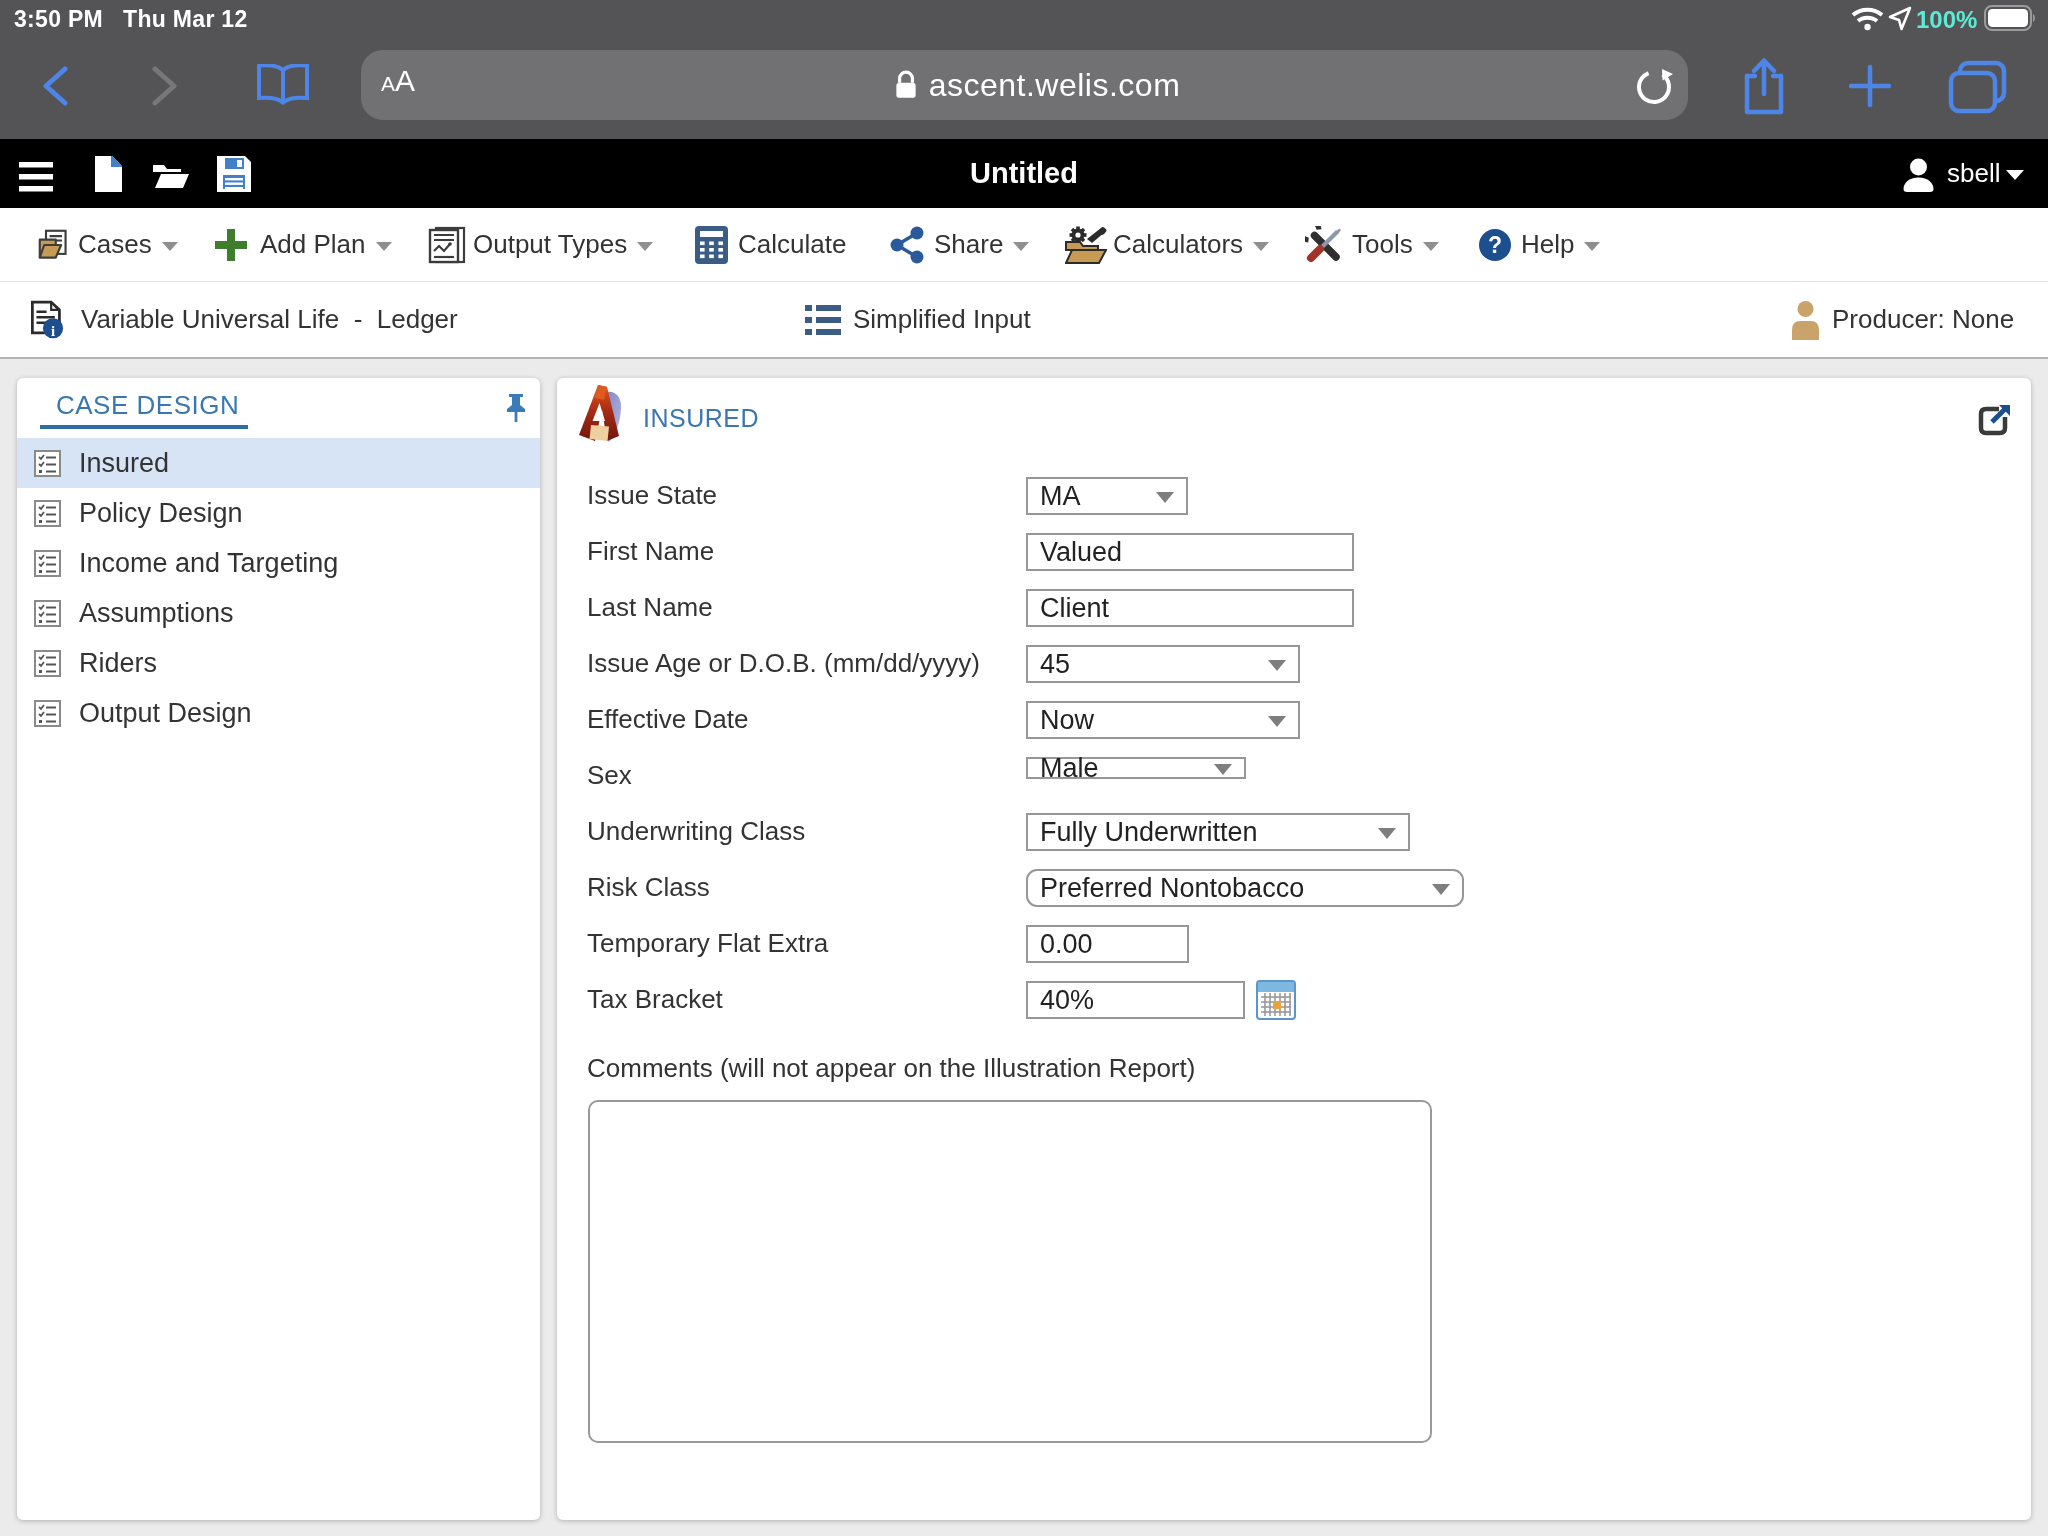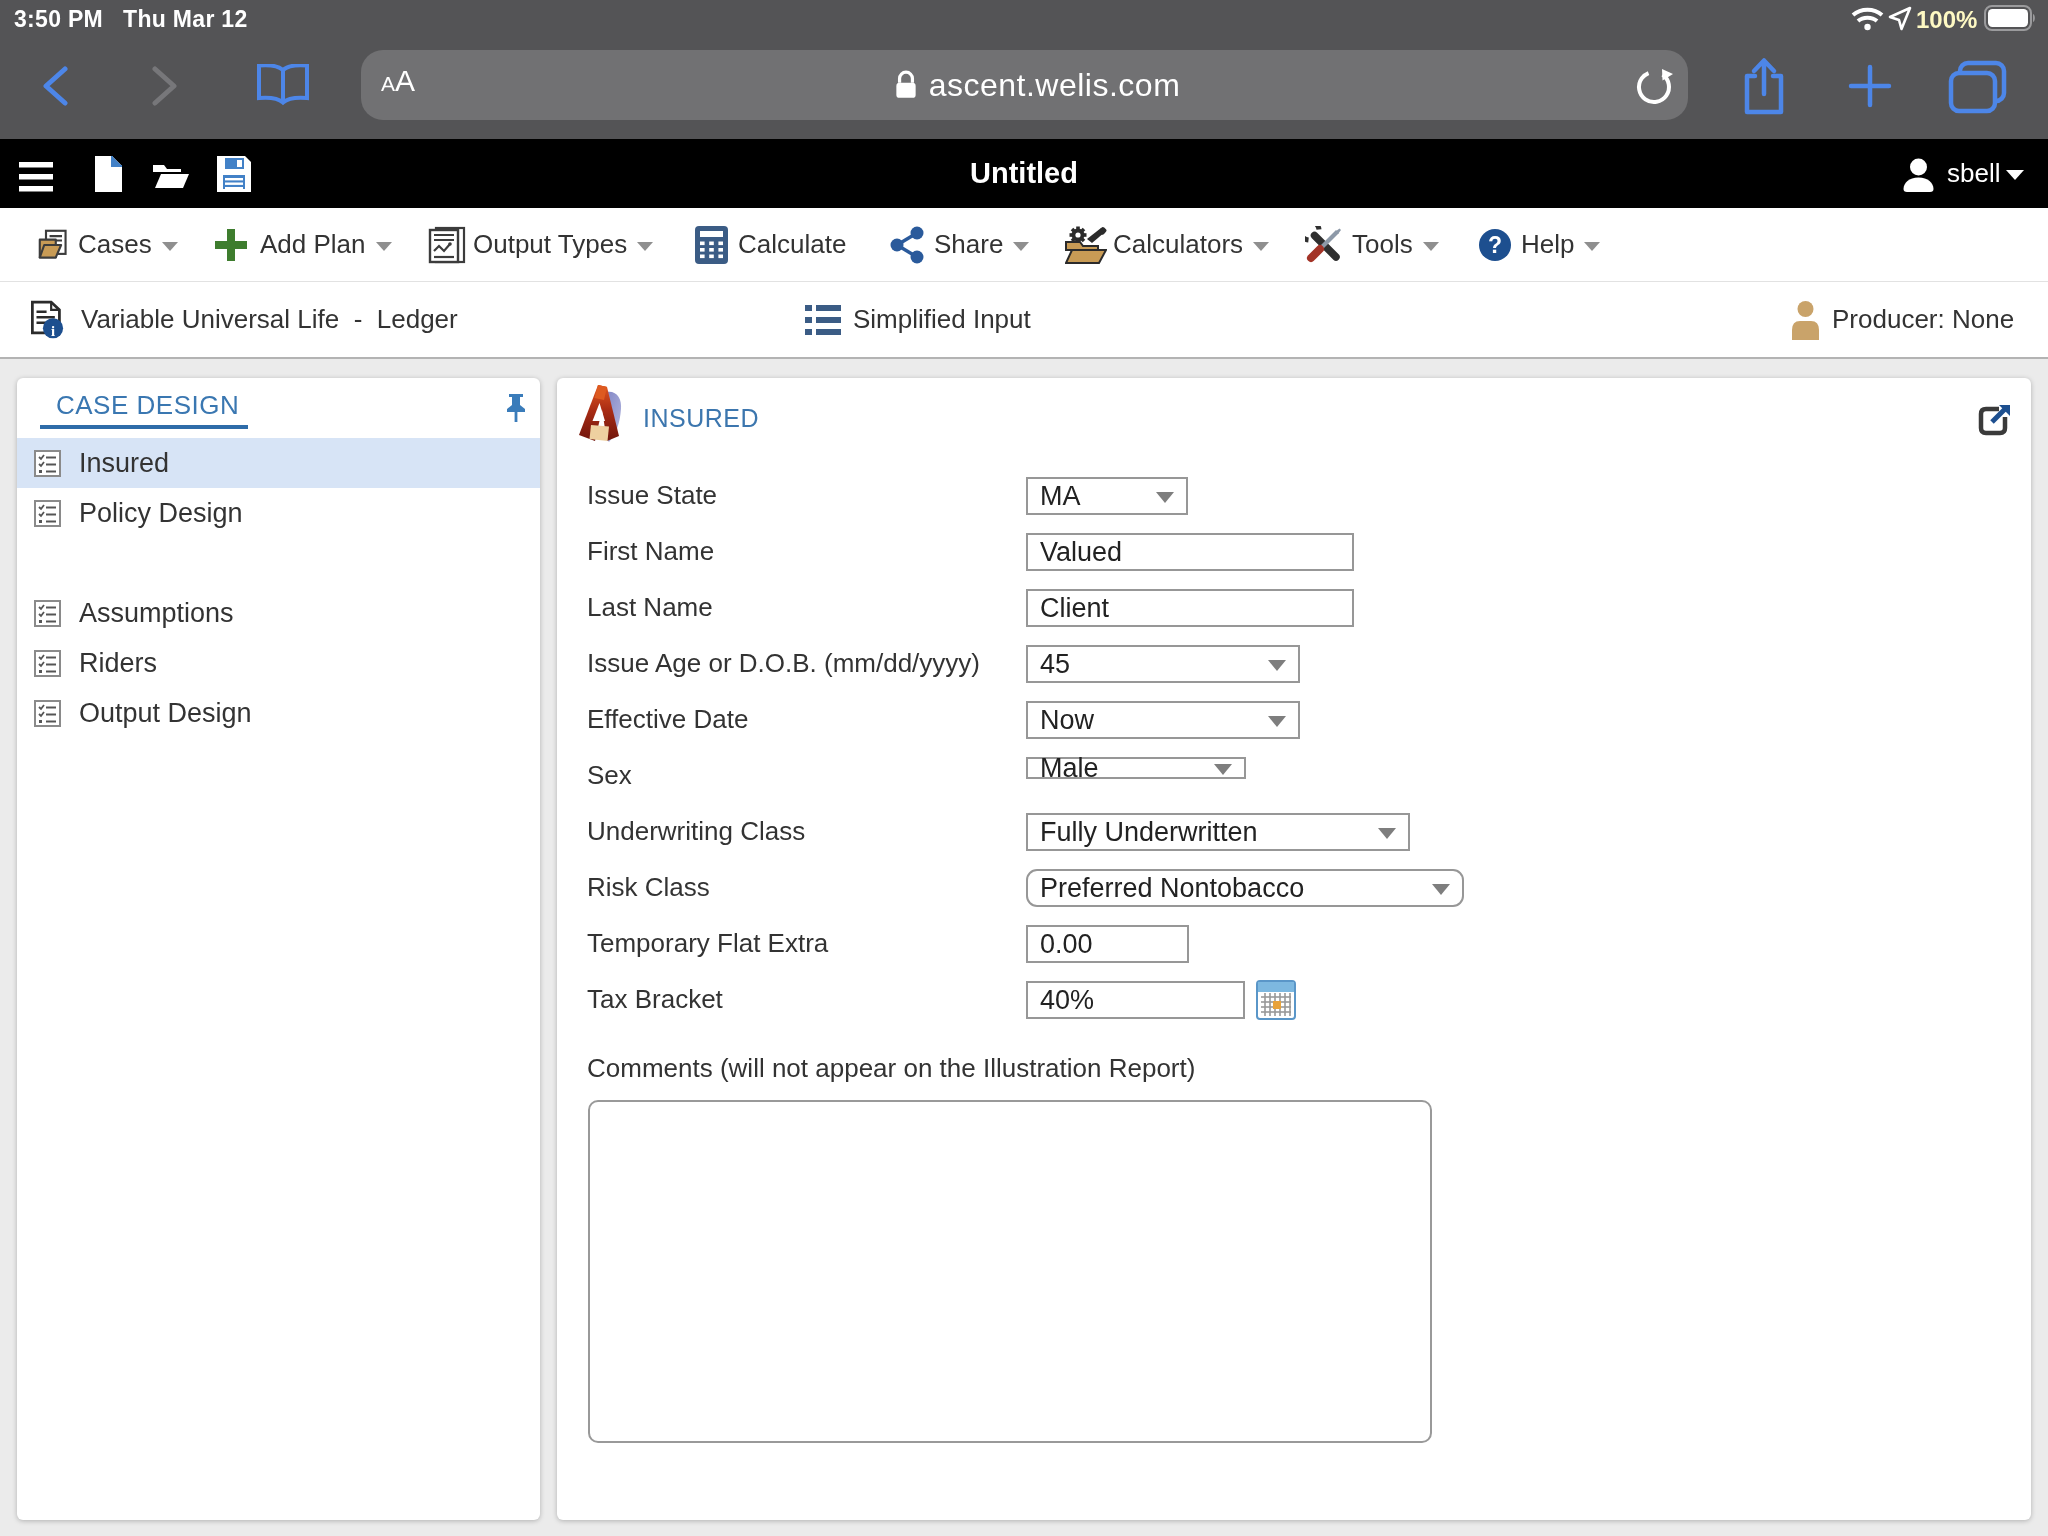--- a/index.html
+++ b/index.html
@@ -93,21 +93,21 @@
   </svg>
 
   <svg class="abs" style="left:1851px;top:7px" width="33" height="24" viewBox="0 0 33 24">
     <path d="M2 8 C10 1 23 1 31 8" fill="none" stroke="#fff" stroke-width="4"></path>
     <path d="M7 14 C12 9.5 21 9.5 26 14" fill="none" stroke="#fff" stroke-width="4"></path>
     <circle cx="16.5" cy="20" r="3.2" fill="#fff"></circle>
   </svg>
   <svg class="abs" style="left:1888px;top:6px" width="24" height="25" viewBox="0 0 24 25">
     <path d="M22 2 L13.5 23 L11 14 L2 11 Z" fill="none" stroke="#fff" stroke-width="2.6" stroke-linejoin="round"></path>
   </svg>
-  <div class="abs" style="left:1916px;top:6px;color:#fef9c3;font-size:24px;font-weight:600;">100%</div>
+  <div class="abs" style="left:1916px;top:6px;color:#5eead4;font-size:24px;font-weight:600;">100%</div>
   <svg class="abs" style="left:1984px;top:5px" width="52" height="26" viewBox="0 0 52 26">
     <rect x="1" y="1" width="46" height="24" rx="7" fill="none" stroke="#9b9b9d" stroke-width="2"></rect>
     <rect x="4" y="4" width="40" height="18" rx="4.5" fill="#fff"></rect>
     <path d="M49 9 C51.5 10 51.5 16 49 17 Z" fill="#9b9b9d"></path>
   </svg>
 </div>
 
 <div id="appbar">
   <svg class="abs" style="left:19px;top:23px" width="34" height="30" viewBox="0 0 34 30">
     <rect x="0" y="0" width="34" height="5.5" fill="#fff"></rect>
@@ -291,20 +291,32 @@
       <svg width="27" height="27" viewBox="0 0 27 27">
           <rect x="1" y="1" width="25" height="25" fill="#fff" stroke="#8a8a8a" stroke-width="2"></rect>
           <path d="M5 7 L7 9 L10 5" fill="none" stroke="#555" stroke-width="1.8"></path>
           <path d="M12 7.5 H22" stroke="#555" stroke-width="2"></path>
           <path d="M5 14 L7 16 L10 12" fill="none" stroke="#555" stroke-width="1.8"></path>
           <path d="M12 14.5 H22" stroke="#555" stroke-width="2"></path>
           <rect x="5" y="20" width="3" height="3" fill="#555"></rect>
           <path d="M12 21.5 H22" stroke="#555" stroke-width="2"></path>
         </svg>
       <span class="txt">Policy Design</span>
+    </div>
+    <div class="lrow" style="top:160px">
+      <svg width="27" height="27" viewBox="0 0 27 27">
+          <rect x="1" y="1" width="25" height="25" fill="#fff" stroke="#8a8a8a" stroke-width="2"></rect>
+          <path d="M5 7 L7 9 L10 5" fill="none" stroke="#555" stroke-width="1.8"></path>
+          <path d="M12 7.5 H22" stroke="#555" stroke-width="2"></path>
+          <path d="M5 14 L7 16 L10 12" fill="none" stroke="#555" stroke-width="1.8"></path>
+          <path d="M12 14.5 H22" stroke="#555" stroke-width="2"></path>
+          <rect x="5" y="20" width="3" height="3" fill="#555"></rect>
+          <path d="M12 21.5 H22" stroke="#555" stroke-width="2"></path>
+        </svg>
+      <span class="txt">Income and Targeting</span>
     </div>
     <div class="lrow" style="top:210px">
       <svg width="27" height="27" viewBox="0 0 27 27">
           <rect x="1" y="1" width="25" height="25" fill="#fff" stroke="#8a8a8a" stroke-width="2"></rect>
           <path d="M5 7 L7 9 L10 5" fill="none" stroke="#555" stroke-width="1.8"></path>
           <path d="M12 7.5 H22" stroke="#555" stroke-width="2"></path>
           <path d="M5 14 L7 16 L10 12" fill="none" stroke="#555" stroke-width="1.8"></path>
           <path d="M12 14.5 H22" stroke="#555" stroke-width="2"></path>
           <rect x="5" y="20" width="3" height="3" fill="#555"></rect>
           <path d="M12 21.5 H22" stroke="#555" stroke-width="2"></path>

